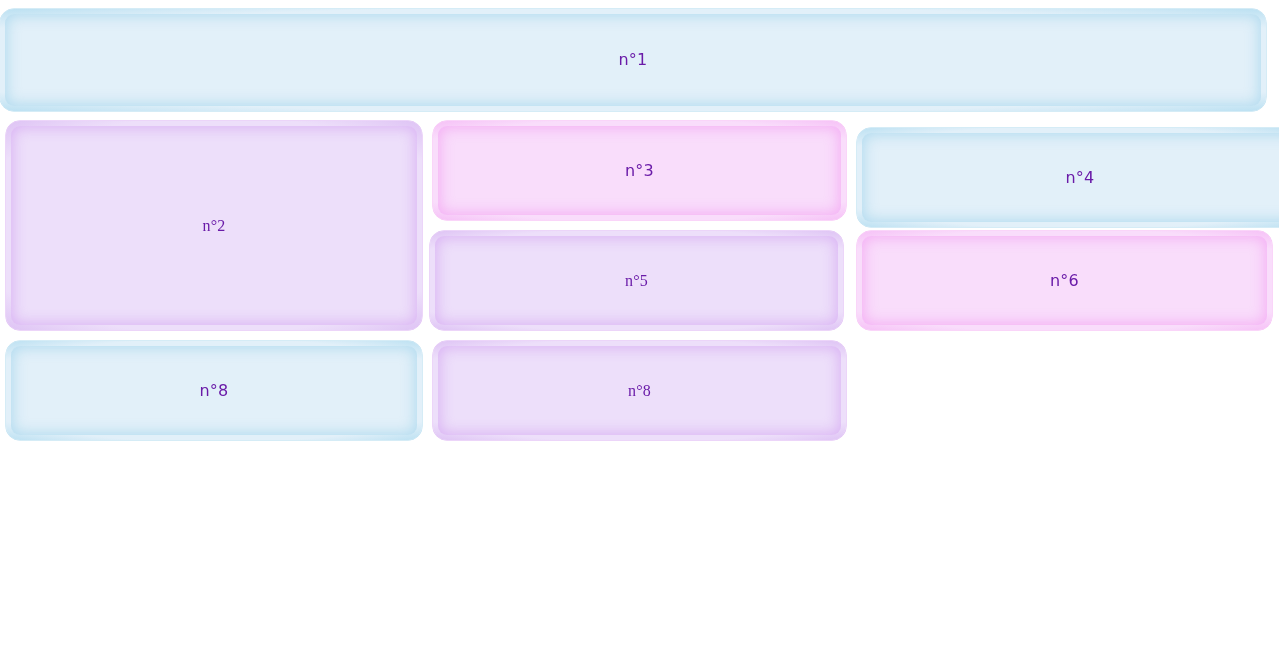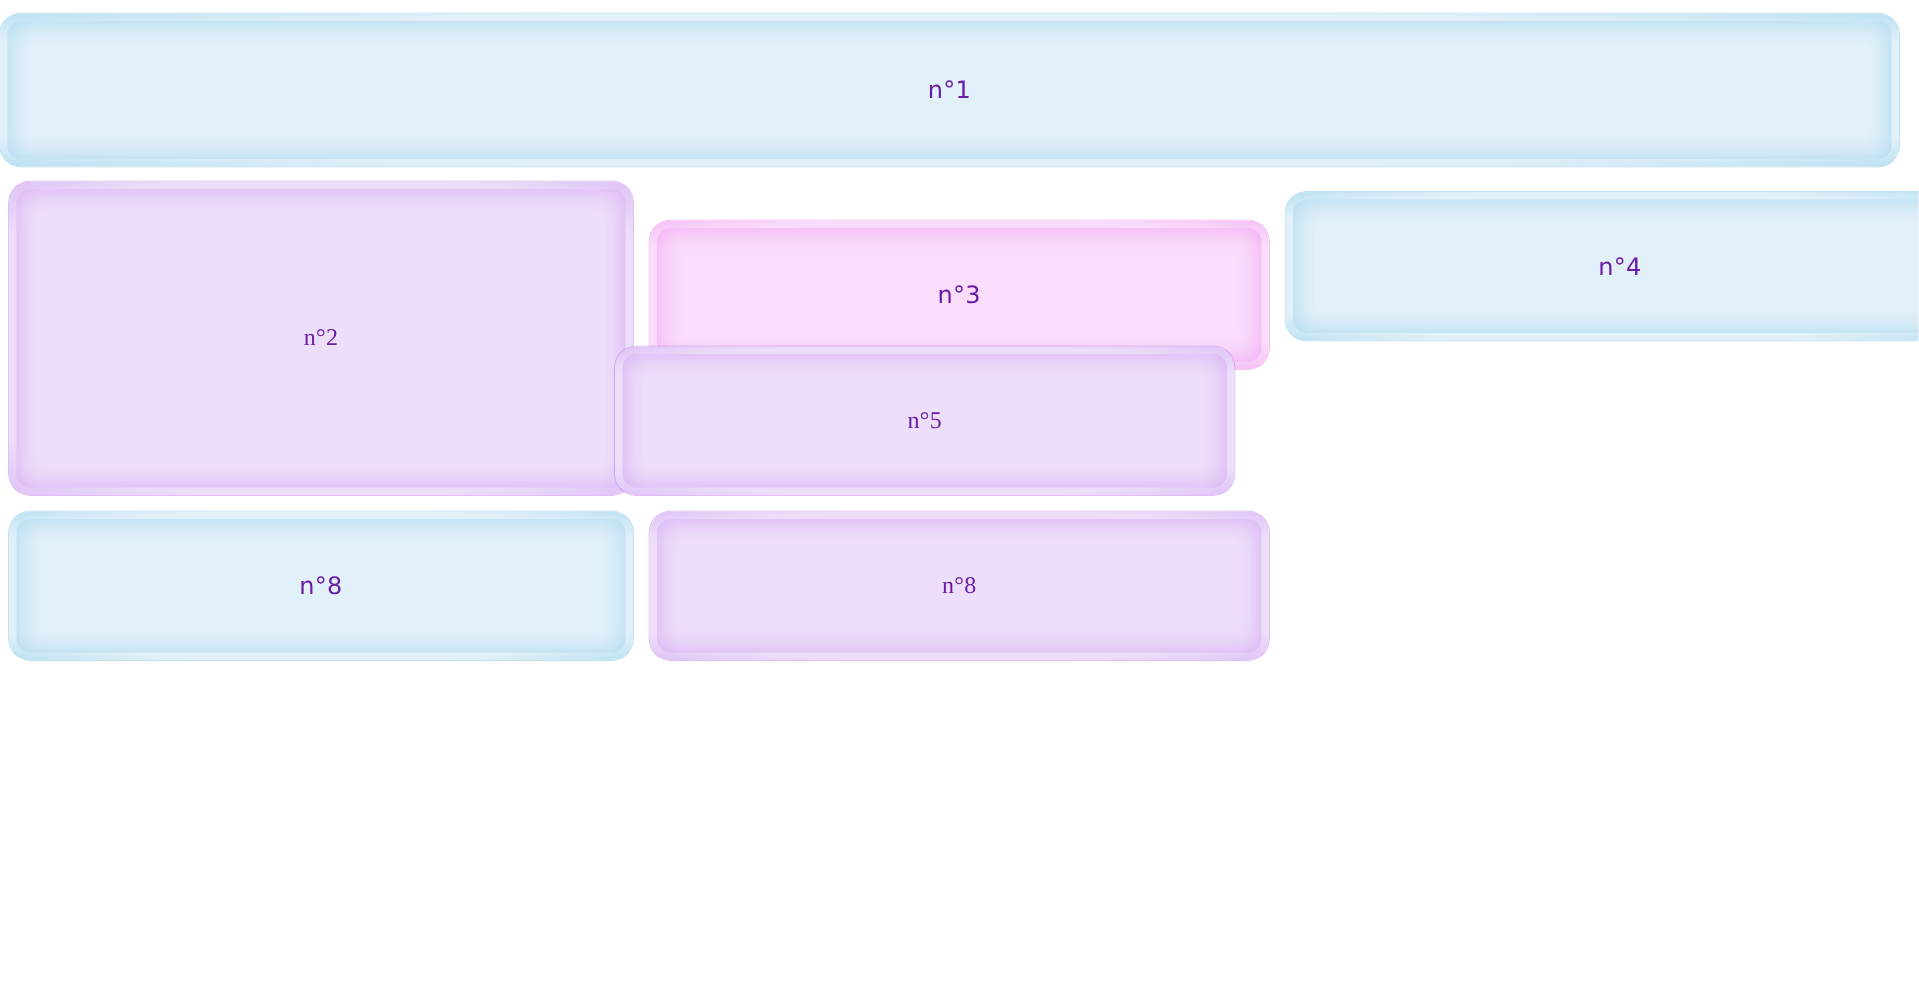--- a/index.html
+++ b/index.html
@@ -75,28 +75,31 @@
 </head>
 <body>
 
 <div id="grid-container">
     <div class="box v-blue" style="left: 0; top: 9px; width: 1266px; height: 102px; align-items: center;">
       <span class="box-label">n°1</span>
     </div>
     <div class="box v-lavender" style="left: 6px; top: 121px; width: 416px; height: 209px;">
       <span class="box-label">n°2</span>
     </div>
-    <div class="box v-pink" style="left: 433px; top: 121px; width: 413px; height: 99px; margin-top: 26px;">
+    <div class="box v-pink" style="left: 433px; top: 121px; width: 413px; height: 99px;">
       <span class="box-label">n°3</span>
     </div>
     <div class="box v-blue" style="left: 857px; top: 128px; width: 446px; height: 99px;">
       <span class="box-label">n°4</span>
     </div>
-    <div class="box v-lavender" style="left: 410px; top: 231px; width: 413px; height: 99px;">
+    <div class="box v-lavender" style="left: 430px; top: 231px; width: 413px; height: 99px;">
       <span class="box-label">n°5</span>
+    </div>
+    <div class="box v-pink" style="left: 857px; top: 231px; width: 415px; height: 99px;">
+      <span class="box-label">n°6</span>
     </div>
     <div class="box v-blue" style="left: 6px; top: 341px; width: 416px; height: 99px;">
       <span class="box-label">n°8</span>
     </div>
     <div class="box v-lavender" style="left: 433px; top: 341px; width: 413px; height: 99px;">
       <span class="box-label">n°8</span>
     </div>
   </div>
 
 </body></html>

